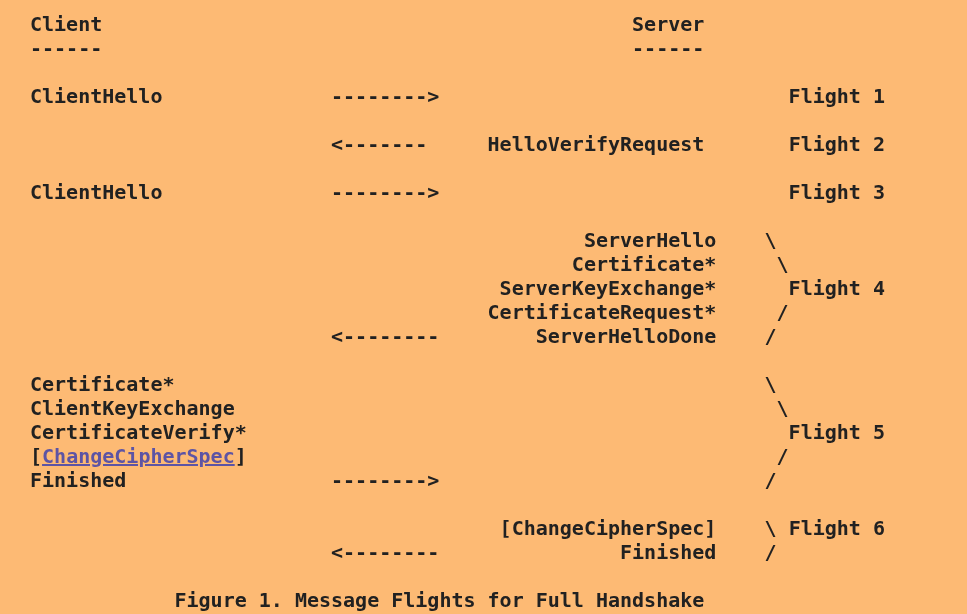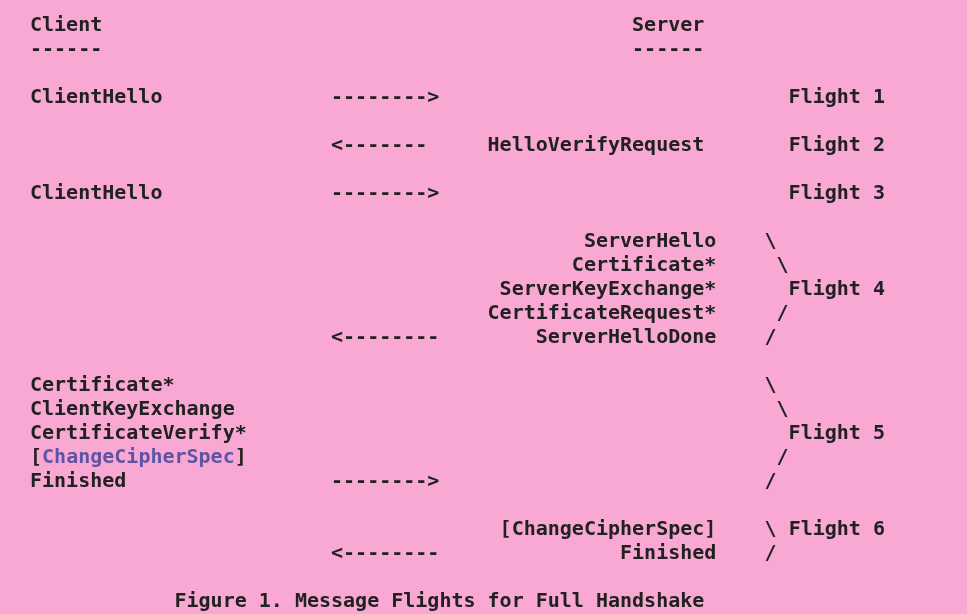--- a/index.html
+++ b/index.html
@@ -10,36 +10,37 @@
   body {
     width: 967px;
     height: 614px;
     overflow: hidden;
   }
   .figure-wrap {
     box-sizing: border-box;
     width: 967px;
     height: 614px;
     padding: 12px 0 0 30px;
-    background: #f9a8d4;
+    background: #fdba74;
   }
   .ascii {
     font-family: "DejaVu Sans Mono", "Liberation Mono", monospace;
     font-size: 20px;
     font-weight: 700;
     line-height: 24px;
     color: #212121;
     white-space: pre;
     letter-spacing: 0;
   }
   .line {
     height: 24px;
   }
   .link {
     color: #5d54a4;
+    text-decoration: underline;
     cursor: pointer;
   }
 </style>
 </head>
 <body>
 
 <div class="figure-wrap">
   <div class="ascii"><div class="line"><span>Client</span>                                            <span>Server</span></div><div class="line"><span>------</span>                                            <span>------</span></div><div class="line">&nbsp;</div><div class="line"><span>ClientHello</span>              <span>--------&gt;</span>                             <span>Flight 1</span></div><div class="line">&nbsp;</div><div class="line">                         <span>&lt;-------</span>     <span>HelloVerifyRequest</span>       <span>Flight 2</span></div><div class="line">&nbsp;</div><div class="line"><span>ClientHello</span>              <span>--------&gt;</span>                             <span>Flight 3</span></div><div class="line">&nbsp;</div><div class="line">                                              <span>ServerHello</span>    <span>\</span></div><div class="line">                                             <span>Certificate*</span>     <span>\</span></div><div class="line">                                       <span>ServerKeyExchange*</span>      <span>Flight 4</span></div><div class="line">                                      <span>CertificateRequest*</span>     <span>/</span></div><div class="line">                         <span>&lt;--------</span>        <span>ServerHelloDone</span>    <span>/</span></div><div class="line">&nbsp;</div><div class="line"><span>Certificate*</span>                                                 <span>\</span></div><div class="line"><span>ClientKeyExchange</span>                                             <span>\</span></div><div class="line"><span>CertificateVerify*</span>                                             <span>Flight 5</span></div><div class="line"><span>[</span><span class="link">ChangeCipherSpec</span><span>]</span>                                            <span>/</span></div><div class="line"><span>Finished</span>                 <span>--------&gt;</span>                           <span>/</span></div><div class="line">&nbsp;</div><div class="line">                                       <span>[ChangeCipherSpec]</span>    <span>\</span> <span>Flight 6</span></div><div class="line">                         <span>&lt;--------</span>               <span>Finished</span>    <span>/</span></div><div class="line">&nbsp;</div><div class="line">            <span>Figure 1. Message Flights for Full Handshake</span></div></div>
 </div>
 

